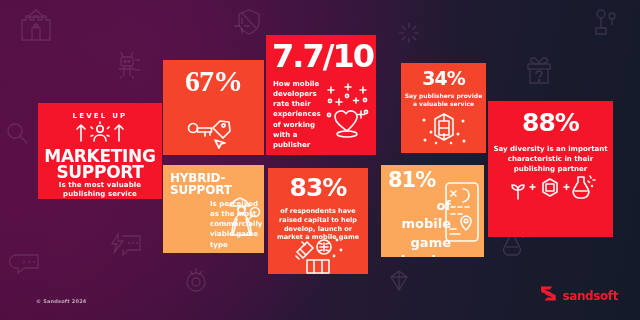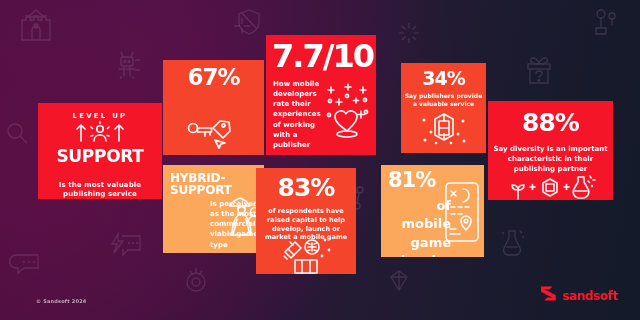--- a/index.html
+++ b/index.html
@@ -45,45 +45,45 @@
   #card-marketing .title{
     position:absolute;top:45px;left:0;right:0;text-align:center;
     font-size:17px;font-weight:bold;line-height:.96;letter-spacing:-.3px;
   }
   #card-marketing .sub{
     position:absolute;top:78px;left:4px;right:4px;text-align:center;
     font-size:7px;font-weight:bold;line-height:1.3;letter-spacing:.1px;
   }
   
   #card-67{left:163px;top:60px;width:101px;height:95px;}
-  #card-67 .stat{position:absolute;top:7px;left:0;right:0;text-align:center;font-size:23px;}
+  #card-67 .stat{position:absolute;top:7px;left:0;right:0;text-align:center;font-size:30px;font-family:Liberation Serif, serif;}
   #card-67 .desc{position:absolute;top:36px;left:4px;right:4px;text-align:center;font-size:8px;}
   #card-67 .ic{left:24px;top:58px;}
   
   #card-rating{left:266px;top:35px;width:110px;height:120px;}
   #card-rating .stat{position:absolute;top:6px;left:6px;font-size:32px;letter-spacing:-2px;}
   #card-rating .desc{position:absolute;top:44px;left:7px;width:50px;font-size:7px;line-height:1.45;text-align:left;}
   #card-rating .ic{left:57px;top:44px;}
   
   #card-34{left:401px;top:63px;width:85px;height:90px;}
   #card-34 .stat{position:absolute;top:6px;left:0;right:0;text-align:center;font-size:19px;}
   #card-34 .desc{position:absolute;top:29px;left:3px;right:3px;text-align:center;font-size:6px;line-height:1.35;}
   #card-34 .ic{left:16px;top:47px;}
   
-  #card-88{left:488px;top:101px;width:125px;height:99px;}
+  #card-88{left:488px;top:101px;width:125px;height:136px;}
   #card-88 .stat{position:absolute;top:10px;left:0;right:0;text-align:center;font-size:25px;}
   #card-88 .desc{position:absolute;top:44px;left:4px;right:4px;text-align:center;font-size:7px;line-height:1.4;}
   #card-88 .ic{left:18px;top:72px;}
   
   #card-hybrid{left:163px;top:165px;width:101px;height:88px;}
   #card-hybrid .title{position:absolute;top:7px;left:7px;font-size:12px;font-weight:bold;line-height:1.0;letter-spacing:-.2px;}
   #card-hybrid .desc{position:absolute;top:34px;left:7px;width:58px;font-size:7px;line-height:1.45;text-align:left;margin-left:40px;}
   #card-hybrid .ic{left:62px;top:30px;}
   
-  #card-83{left:256px;top:168px;width:100px;height:106px;}
+  #card-83{left:268px;top:168px;width:100px;height:106px;}
   #card-83 .stat{position:absolute;top:8px;left:0;right:0;text-align:center;font-size:25px;}
   #card-83 .desc{position:absolute;top:39px;left:4px;right:4px;text-align:center;font-size:6.5px;line-height:1.35;}
   #card-83 .ic{left:26px;top:68px;}
   
   #card-81{left:381px;top:165px;width:103px;height:92px;}
   #card-81 .stat{position:absolute;top:6px;left:7px;font-size:21px;}
   #card-81 .desc{position:absolute;top:32px;left:15px;width:55px;font-size:13px;line-height:1.42;text-align:right;}
   #card-81 .ic{left:63px;top:16px;}
 
   
@@ -231,20 +231,21 @@
     <div class="mkicon">
       <svg width="62" height="26" viewBox="0 0 62 26" fill="none" stroke="#fff" stroke-width="1.6" stroke-linecap="round">
         <path d="M12 22V8M12 6l-4 4M12 6l4 4"></path>
         <path d="M50 22V8M50 6l-4 4M50 6l4 4"></path>
         <circle cx="31" cy="10" r="3.2"></circle>
         <path d="M25 22c0-3.6 2.7-6 6-6s6 2.4 6 6"></path>
         <path d="M22 8l1.5 1.5M40 8L38.5 9.5M22 17l1.8-.6M40 17l-1.8-.6M31 3v1.6"></path>
       </svg>
     </div>
     <div class="title">
+      <div>MARKETING</div>
       <div>SUPPORT</div>
     </div>
     <div class="sub">Is the most valuable publishing service</div>
   </div>
 
   <div class="card c-orgred" id="card-67">
     <div class="stat">67%</div>
     <div class="ic">
       <svg width="54" height="32" viewBox="0 0 54 32" fill="none" stroke="#fff" stroke-width="1.7" stroke-linecap="round" stroke-linejoin="round">
         <circle cx="6" cy="10" r="4.5"></circle>

